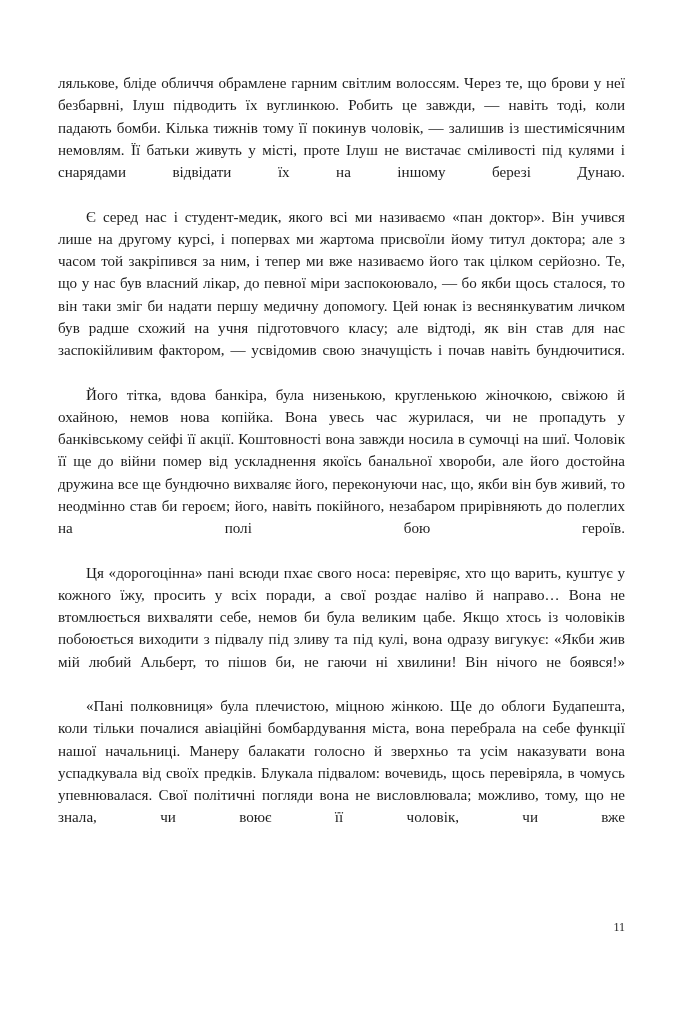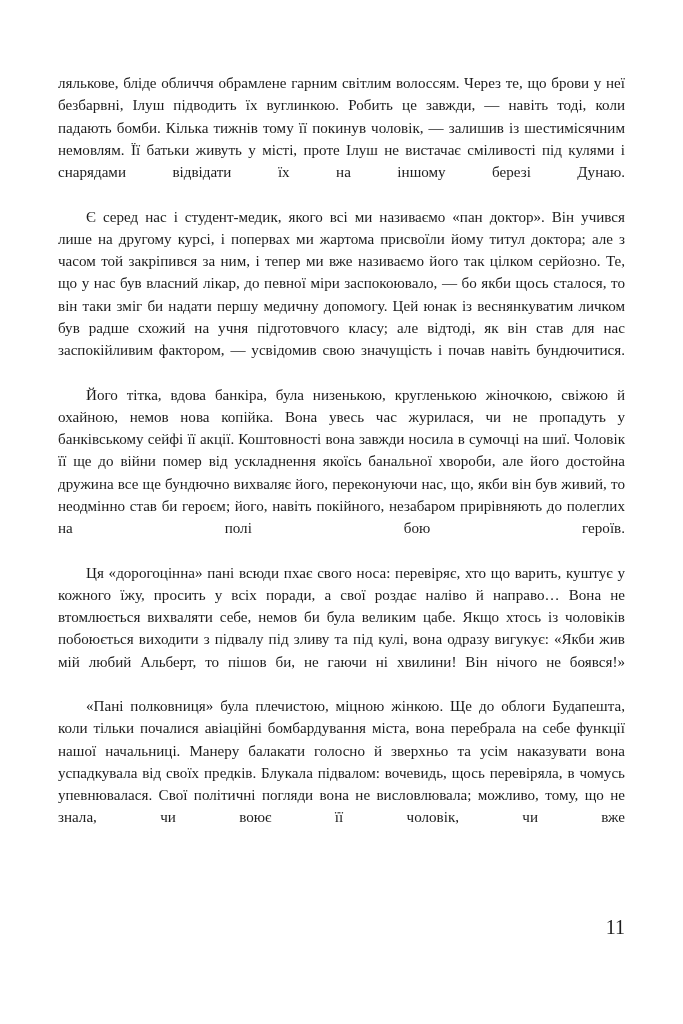--- a/index.html
+++ b/index.html
@@ -58,21 +58,21 @@
     display: inline-block;
     width: 100%;
   }
 
   .folio {
     position: absolute;
     left: 0;
     top: 918px;
     width: 625px;
     text-align: right;
-    font-size: 20px;
+    font-size: 12px;
     line-height: 18px;
     color: #1c1c1c;
   }
 </style>
 </head>
 <body>
 
 <div class="page">
 
   <div class="text-block">

